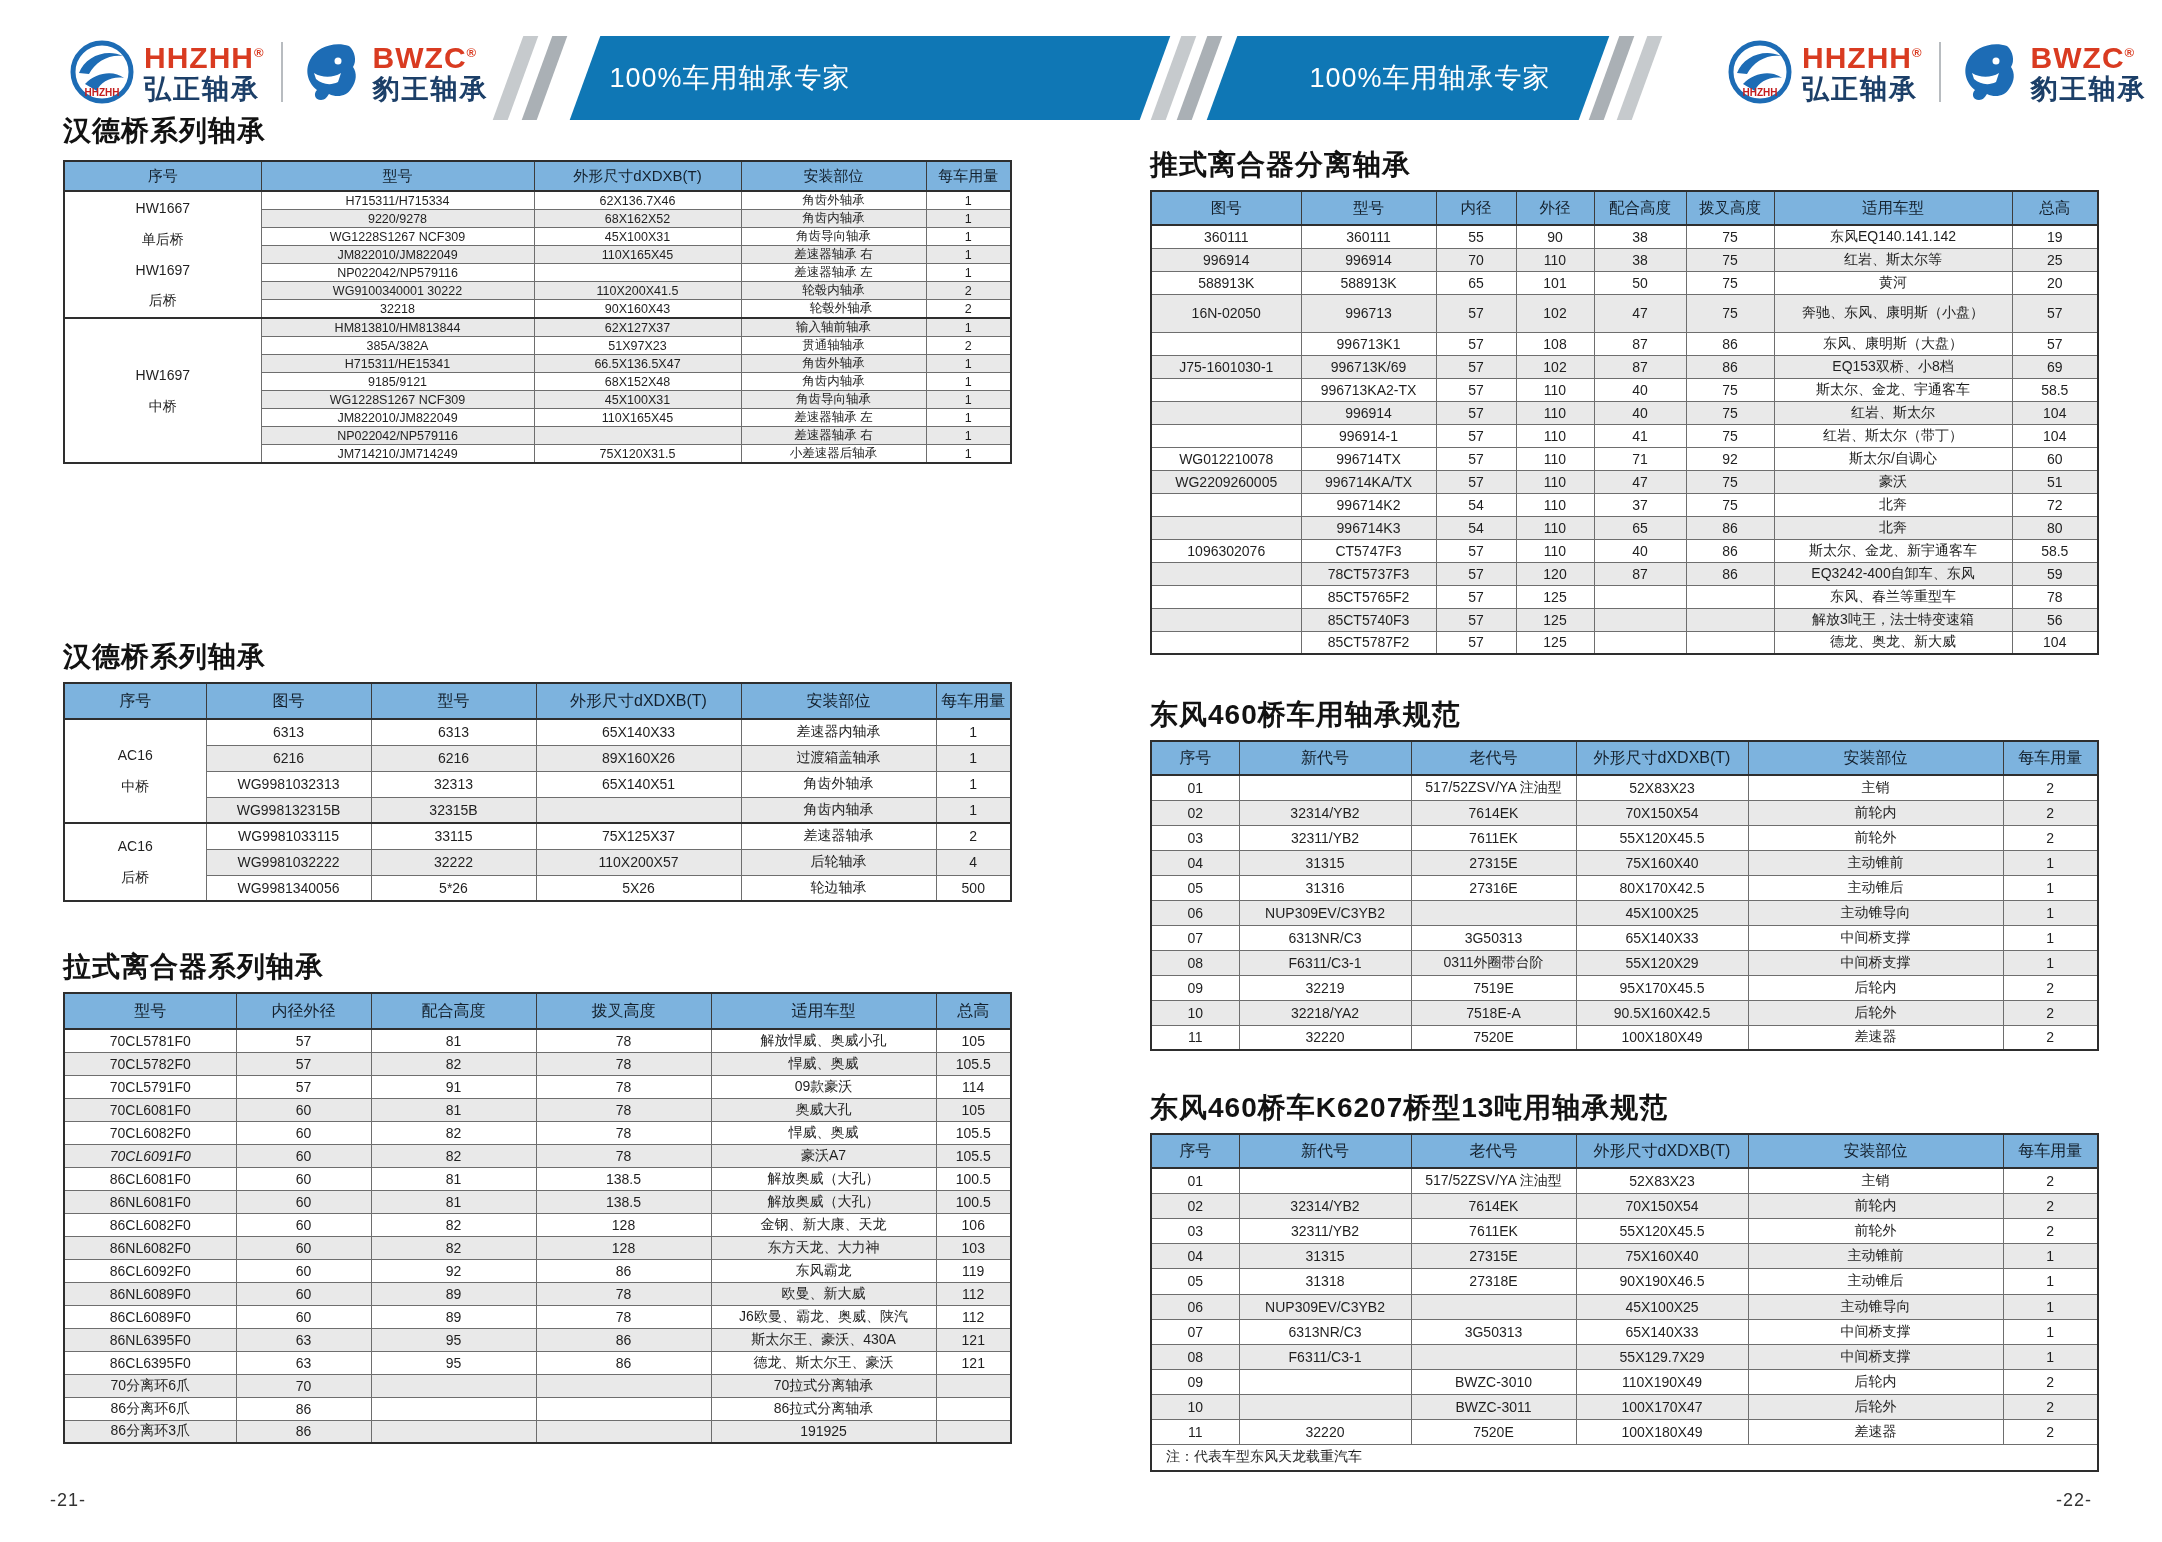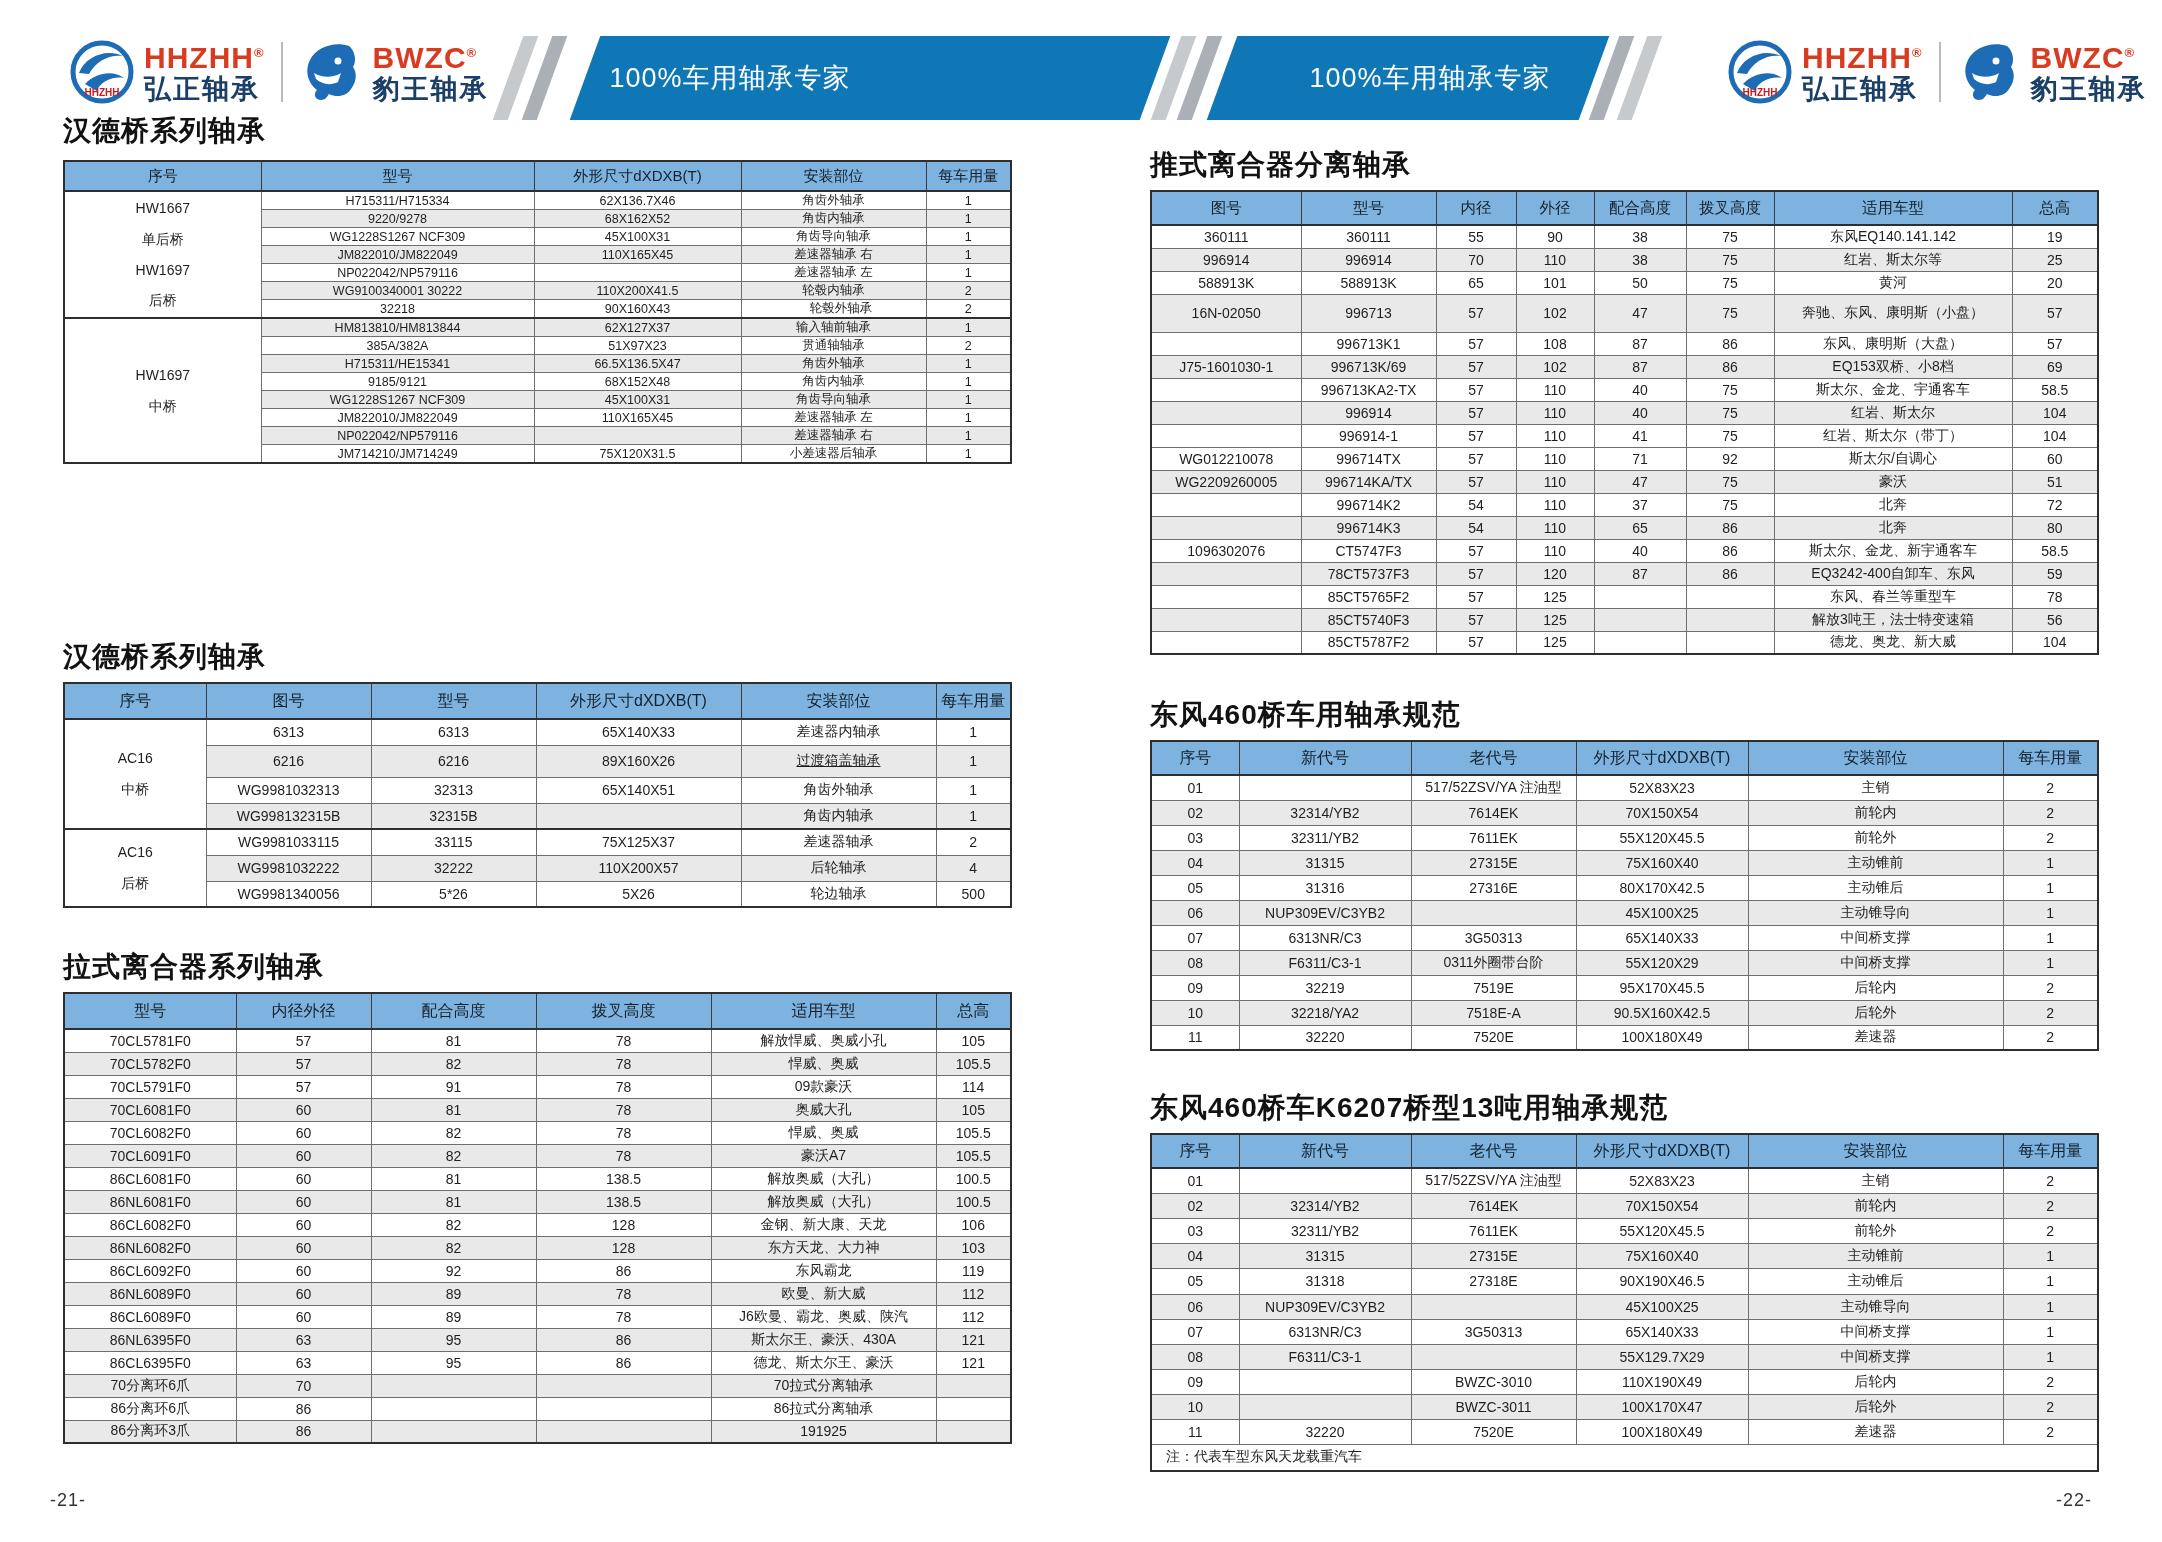--- a/index.html
+++ b/index.html
@@ -268,21 +268,21 @@
           <td style="height: 26px;">6313</td>
           <td style="height: 26px;">6313</td>
           <td style="height: 26px;">65X140X33</td>
           <td style="height: 26px;">差速器内轴承</td>
           <td style="height: 26px;">1</td>
         </tr>
         <tr class="alt">
           <td style="height: 26px;">6216</td>
           <td style="height: 26px;">6216</td>
           <td style="height: 26px;">89X160X26</td>
-          <td style="height: 32px; text-decoration: underline;">过渡箱盖轴承</td>
+          <td style="height: 26px;">过渡箱盖轴承</td>
           <td style="height: 26px;">1</td>
         </tr>
         <tr>
           <td style="height: 26px;">WG9981032313</td>
           <td style="height: 26px;">32313</td>
           <td style="height: 26px;">65X140X51</td>
           <td style="height: 26px;">角齿外轴承</td>
           <td style="height: 26px;">1</td>
         </tr>
         <tr class="alt">
@@ -375,21 +375,21 @@
         </tr>
         <tr>
           <td style="height: 23px;">70CL6082F0</td>
           <td style="height: 23px;">60</td>
           <td style="height: 23px;">82</td>
           <td style="height: 23px;">78</td>
           <td style="height: 23px;">悍威、奥威</td>
           <td style="height: 23px;">105.5</td>
         </tr>
         <tr class="alt">
-          <td style="height: 23px;">70CL6091F0</td>
+          <td style="height: 23px; font-style: italic;">70CL6091F0</td>
           <td style="height: 23px;">60</td>
           <td style="height: 23px;">82</td>
           <td style="height: 23px;">78</td>
           <td style="height: 23px;">豪沃A7</td>
           <td style="height: 23px;">105.5</td>
         </tr>
         <tr>
           <td style="height: 23px;">86CL6081F0</td>
           <td style="height: 23px;">60</td>
           <td style="height: 23px;">81</td>

